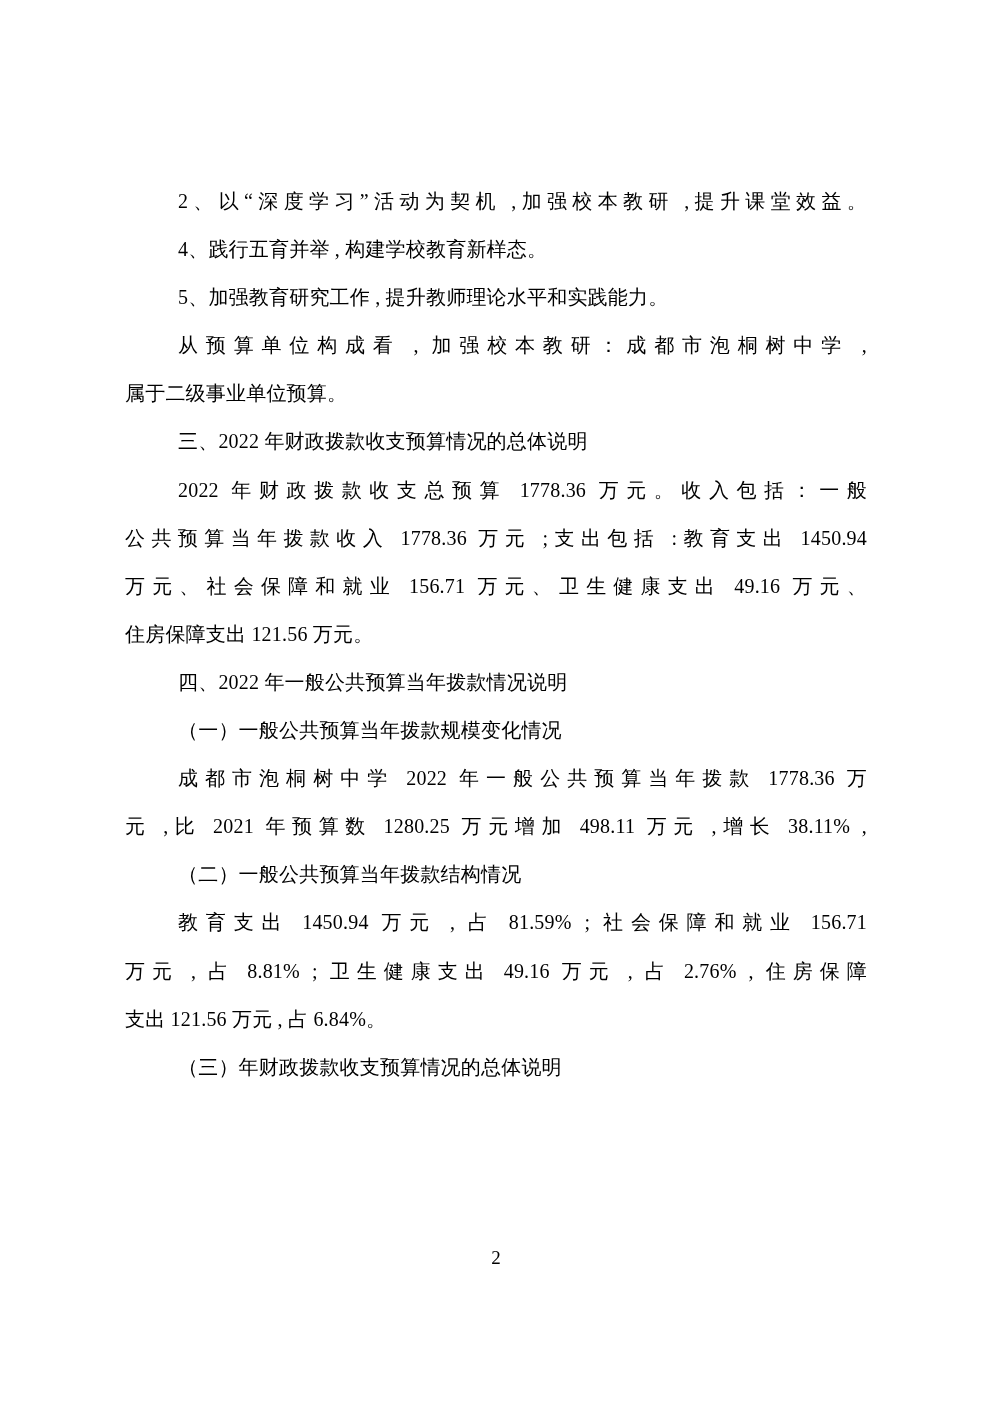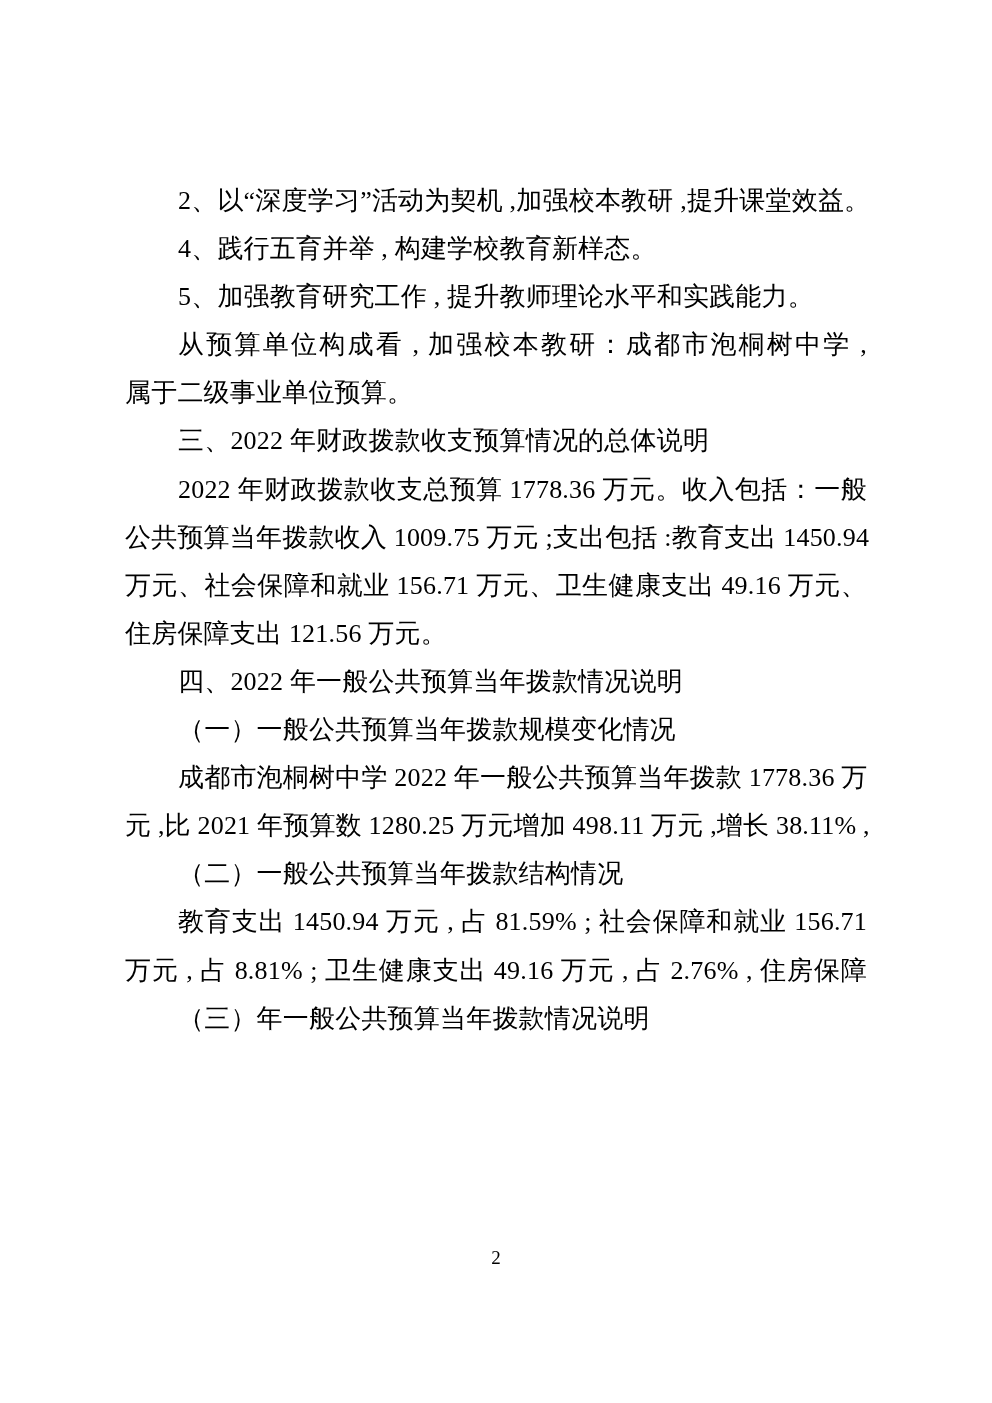--- a/index.html
+++ b/index.html
@@ -14,21 +14,21 @@
     background: #ffffff;
     color: #000000;
     font-family: "Liberation Serif", serif;
     overflow: hidden;
   }
   .content {
     position: absolute;
     left: 125px;
     top: 177px;
     width: 742px;
-    font-size: 26px;
+    font-size: 20px;
     line-height: 48.1px;
     text-align: left;
   }
   .ln {
     height: 48.1px;
     white-space: nowrap;
     letter-spacing: 0.2px;
   }
   .ind {
     text-indent: 53px;
@@ -52,26 +52,27 @@
 
 <div class="page">
   <div class="content">
     <div class="ln ind fill">2、以“深度学习”活动为契机 ,加强校本教研 ,提升课堂效益。</div>
     <div class="ln ind">4、践行五育并举 , 构建学校教育新样态。</div>
     <div class="ln ind">5、加强教育研究工作 , 提升教师理论水平和实践能力。</div>
     <div class="ln ind fill">从预算单位构成看 , 加强校本教研：成都市泡桐树中学 ,</div>
     <div class="ln">属于二级事业单位预算。</div>
     <div class="ln ind">三、2022 年财政拨款收支预算情况的总体说明</div>
     <div class="ln ind fill">2022 年财政拨款收支总预算 1778.36 万元。收入包括：一般</div>
-    <div class="ln fill">公共预算当年拨款收入 1009.75 万元 ;支出包括 :教育支出 1450.94</div>
+    <div class="ln fill">公共预算当年拨款收入 1778.36 万元 ;支出包括 :教育支出 1450.94</div>
     <div class="ln fill">万元、社会保障和就业 156.71 万元、卫生健康支出 49.16 万元、</div>
     <div class="ln">住房保障支出 121.56 万元。</div>
     <div class="ln ind">四、2022 年一般公共预算当年拨款情况说明</div>
     <div class="ln ind">（一）一般公共预算当年拨款规模变化情况</div>
     <div class="ln ind fill">成都市泡桐树中学 2022 年一般公共预算当年拨款 1778.36 万</div>
     <div class="ln fill">元 ,比 2021 年预算数 1280.25 万元增加 498.11 万元 ,增长 38.11% ,</div>
     <div class="ln ind">（二）一般公共预算当年拨款结构情况</div>
     <div class="ln ind fill">教育支出 1450.94 万元 , 占 81.59% ; 社会保障和就业 156.71</div>
     <div class="ln fill">万元 , 占 8.81% ; 卫生健康支出 49.16 万元 , 占 2.76% , 住房保障</div>
-    <div class="ln ind">（三）年一般公共预算当年拨款情况说明</div>
+    <div class="ln">支出 121.56 万元 , 占 6.84%。</div>
+    <div class="ln ind">（三）年财政拨款收支预算情况的总体说明</div>
   </div>
   <div class="page-number">2</div>
 </div>
 
 </body></html>

